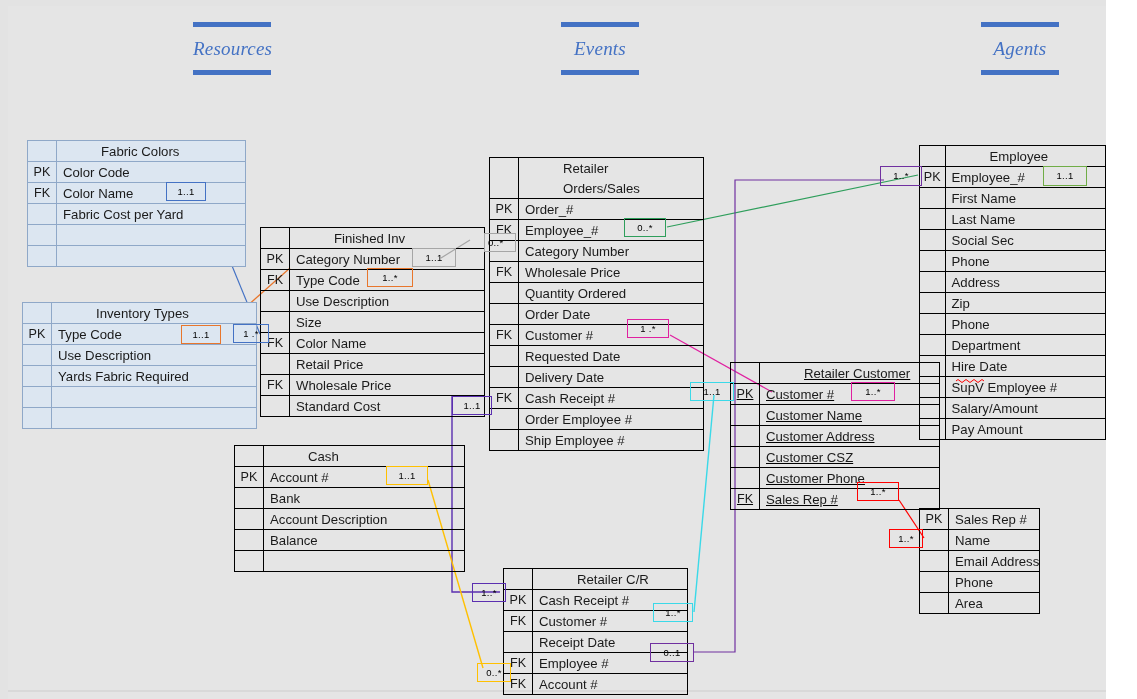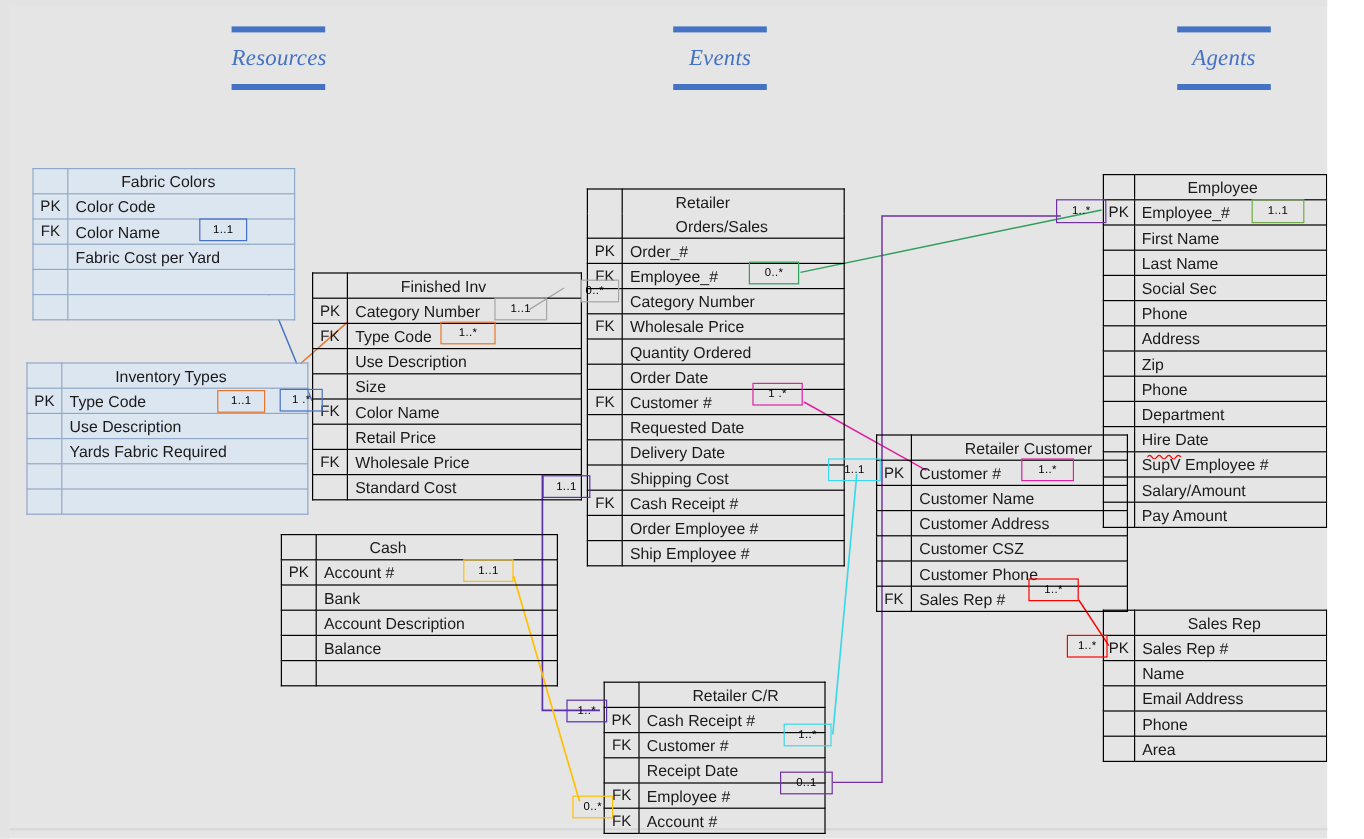--- a/index.html
+++ b/index.html
@@ -350,24 +350,20 @@
       </tr>
       <tr>
         <td class="key"></td>
         <td class="name">Requested Date</td>
       </tr>
       <tr>
         <td class="key"></td>
         <td class="name">Delivery Date</td>
       </tr>
       <tr>
-        <td class="key"></td>
-        <td class="name">Shipping Cost</td>
-      </tr>
-      <tr>
         <td class="key">FK</td>
         <td class="name">Cash Receipt #</td>
       </tr>
       <tr>
         <td class="key"></td>
         <td class="name">Order Employee #</td>
       </tr>
       <tr>
         <td class="key"></td>
         <td class="name">Ship Employee #</td>
@@ -400,21 +396,21 @@
         <td class="name">Employee #</td>
       </tr>
       <tr>
         <td class="key">FK</td>
         <td class="name">Account #</td>
       </tr>
     </tbody>
       </table>
   </div>
 
-  <div class="entity" style="left:730px; top:362px;">
+  <div class="entity" style="left:730px; top:362px;text-decoration:underline;">
     <table>
       <tbody>
           <tr>
         <td class="key"></td>
         <td class="title" style="width:135px;">Retailer Customer</td>
       </tr>
       <tr>
         <td class="key">PK</td>
         <td class="name">Customer #</td>
       </tr>
@@ -505,24 +501,20 @@
       </table>
   </div>
 
   <svg class="squiggle" style="left:956px; top:378px; width:32px; height:5px;" viewBox="0 0 32 5">
     <path d="M0,3 q2,-3 4,0 q2,3 4,0 q2,-3 4,0 q2,3 4,0 q2,-3 4,0 q2,3 4,0 q2,-3 4,0" stroke="#ff0000" stroke-width="1" fill="none"></path>
   </svg>
 
   <div class="entity" style="left:919px; top:508px;">
     <table>
       <tbody>
-          <tr>
-        <td class="key"></td>
-        <td class="title" style="width:137px;">Sales Rep</td>
-      </tr>
       <tr>
         <td class="key">PK</td>
         <td class="name">Sales Rep #</td>
       </tr>
       <tr>
         <td class="key"></td>
         <td class="name">Name</td>
       </tr>
       <tr>
         <td class="key"></td>

